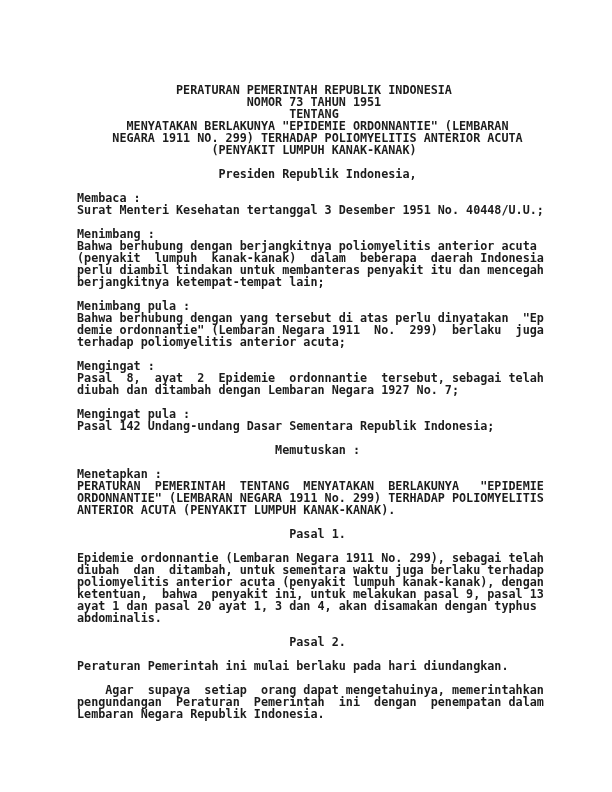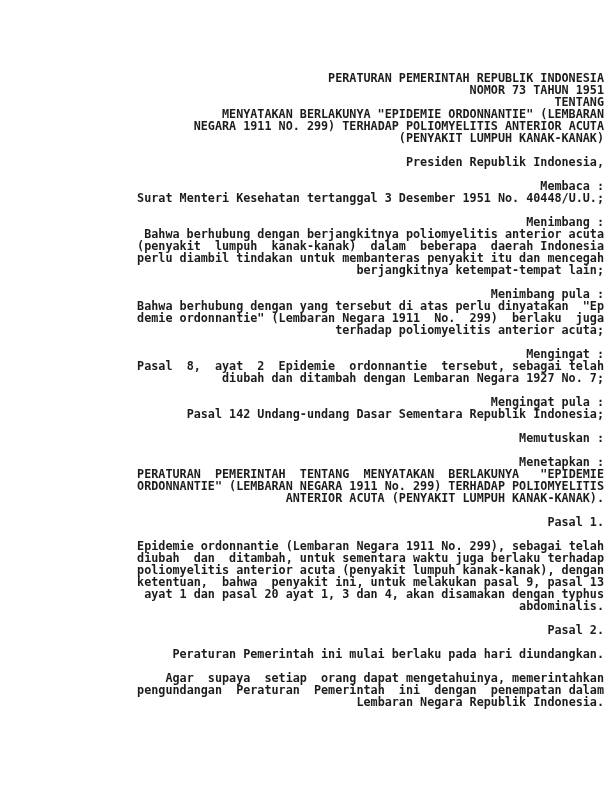--- a/index.html
+++ b/index.html
@@ -8,30 +8,29 @@
     background: #ffffff;
   }
   .page {
     position: relative;
     width: 612px;
     height: 792px;
     background: #ffffff;
     overflow: hidden;
   }
   .doc {
-    margin: 0;
+    margin: 12px;
     padding: 72px 8px 0 65px;
     font-family: "DejaVu Sans Mono", "Liberation Mono", monospace;
     font-size: 11.75px;
     font-weight: bold;
     line-height: 12px;
     letter-spacing: 0;
     color: #1c1c1c;
     white-space: pre;
-    text-align: right;
   }
 </style>
 </head>
 <body>
 
 <div class="page">
   <pre class="doc">              PERATURAN PEMERINTAH REPUBLIK INDONESIA
                         NOMOR 73 TAHUN 1951
                               TENTANG
        MENYATAKAN BERLAKUNYA "EPIDEMIE ORDONNANTIE" (LEMBARAN

